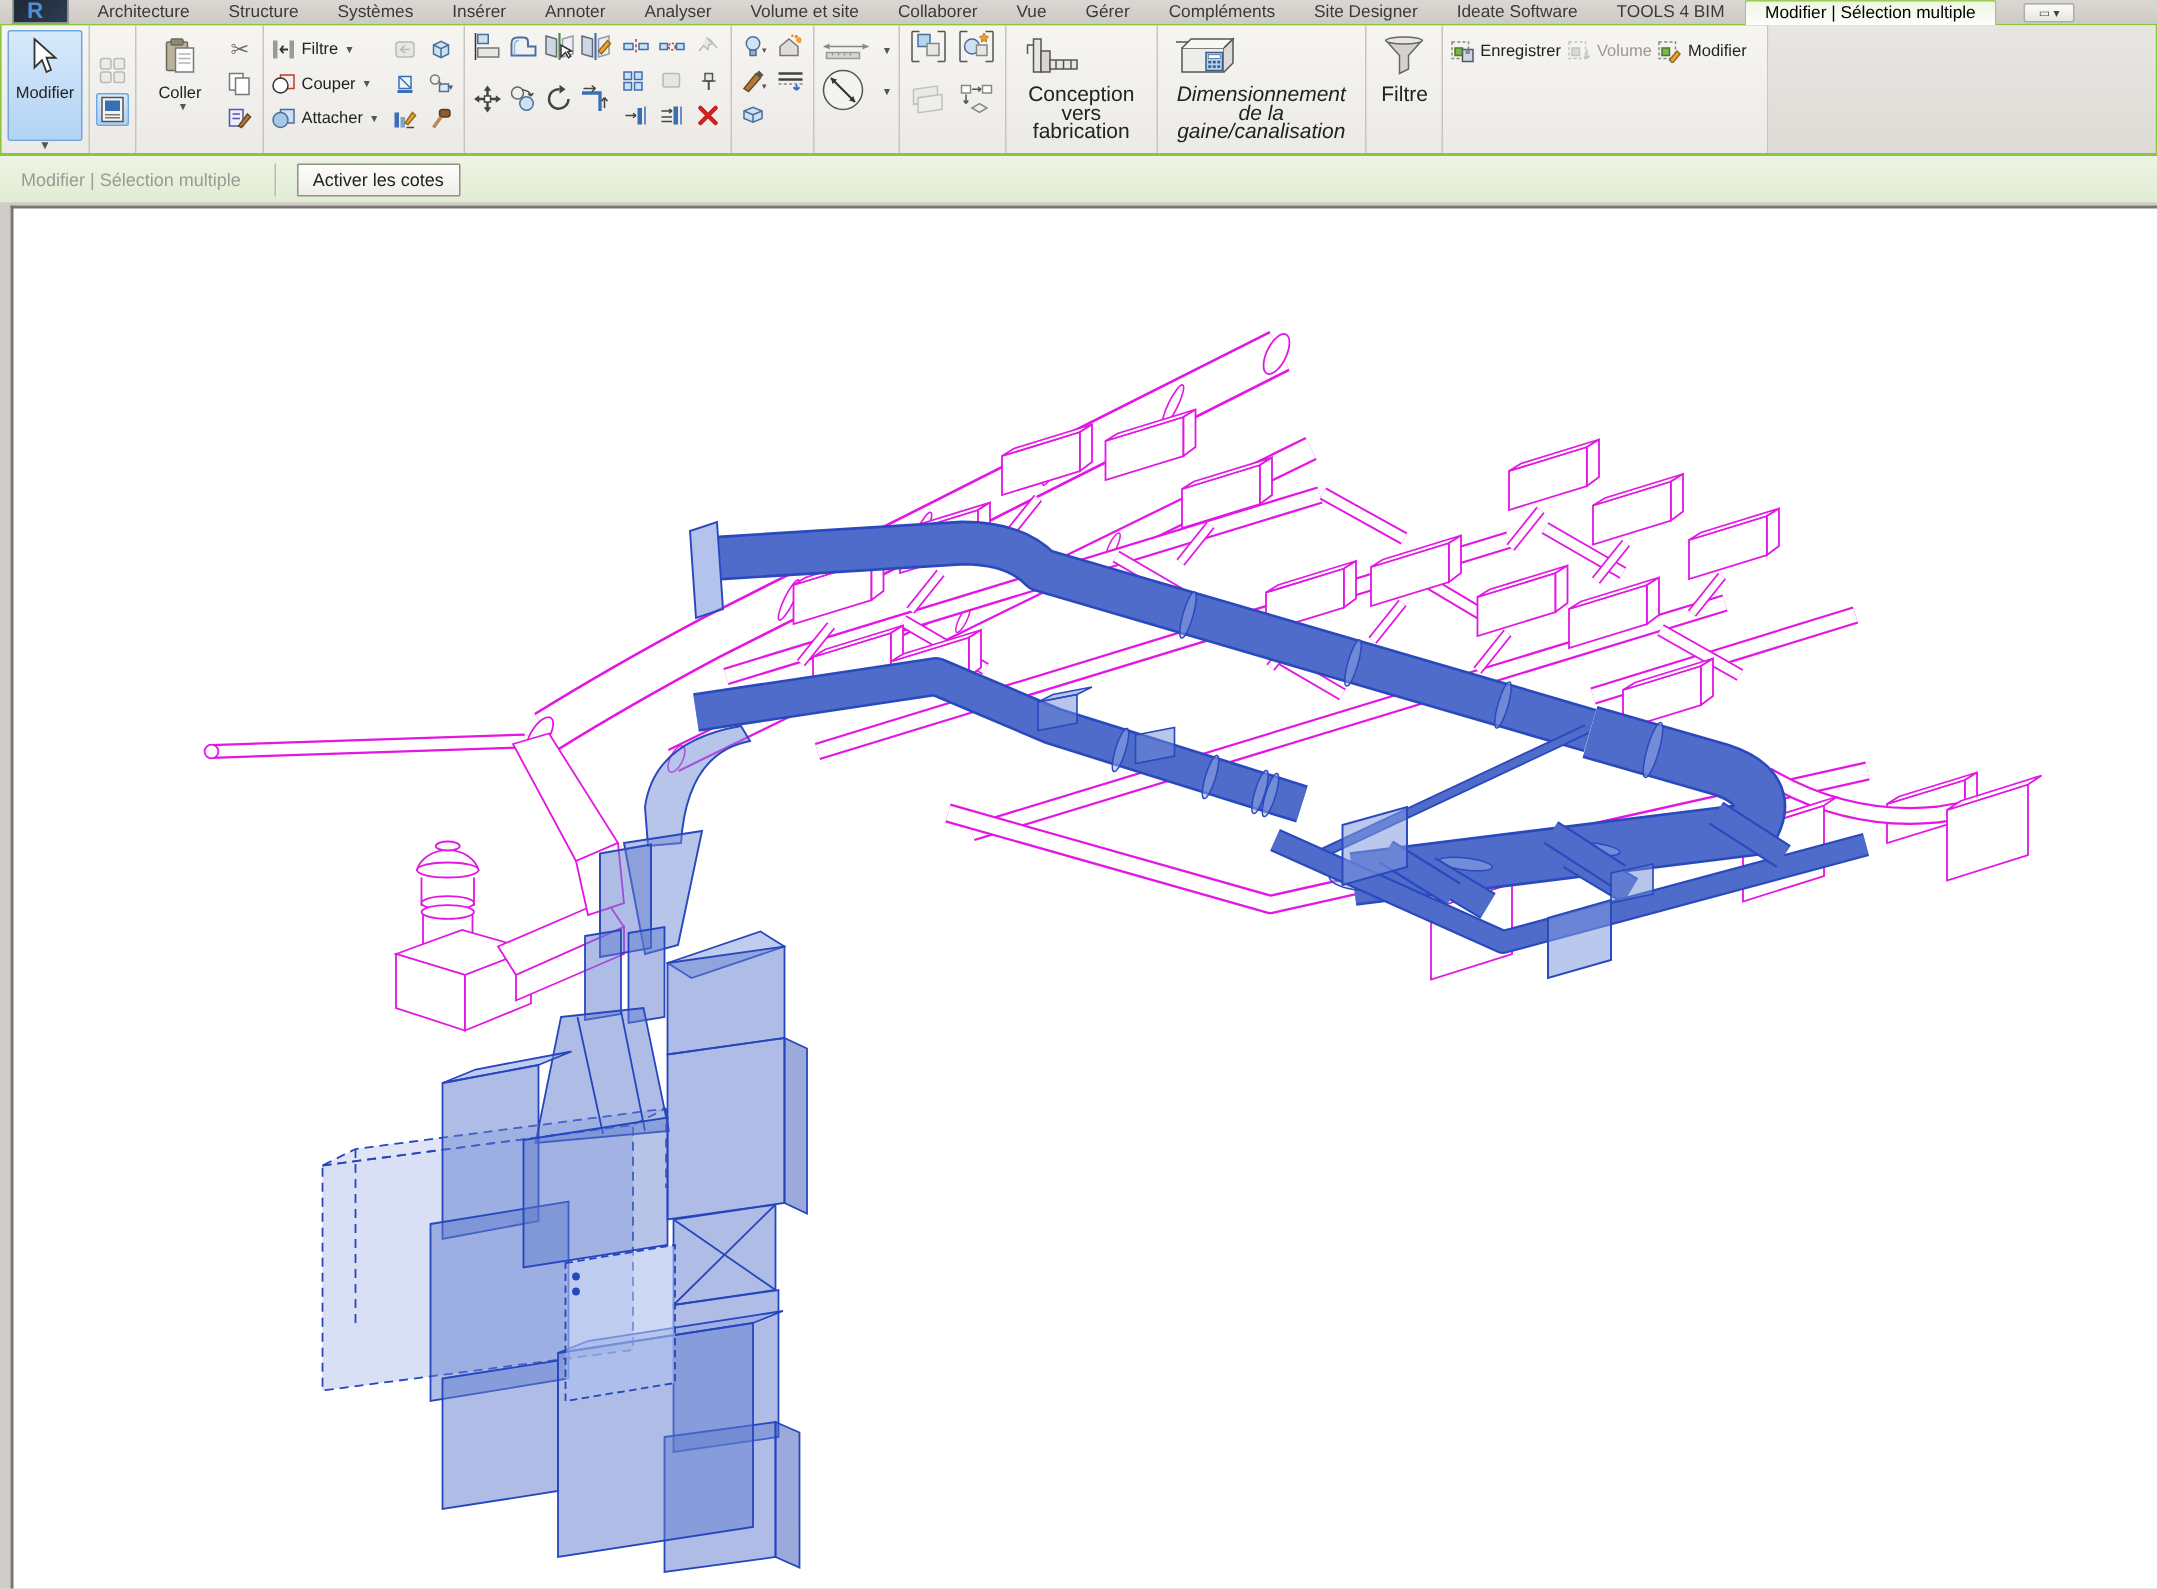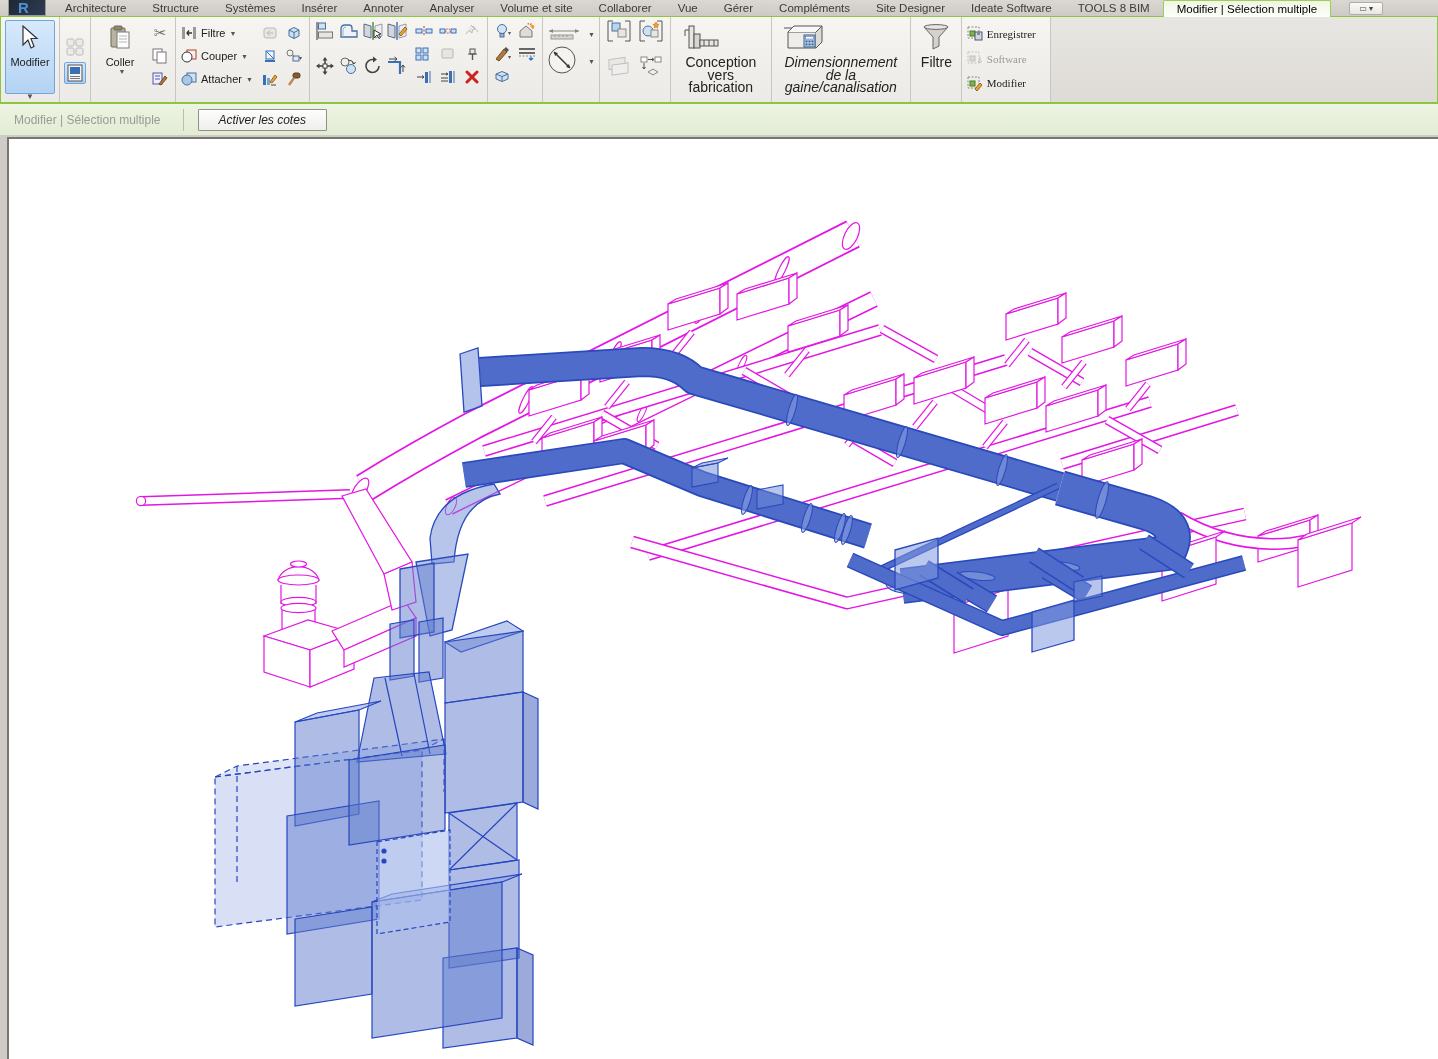--- a/index.html
+++ b/index.html
@@ -49,22 +49,22 @@
   .caret { font-size:7px; color:#555; margin-left:4px; }
   .grid2 { display:grid; grid-template-rows:22px 22px 22px; grid-auto-flow:column; gap:1px 2px; }
   .greyed { filter:grayscale(1) opacity(.55); }
   .greytxt { color:#9b9893 !important; }
 
   
   .optbar { position:absolute; left:0; top:104px; width:1438px; height:31px;
     background:linear-gradient(#edf4e3,#e2ecd4); display:flex; align-items:center; }
   .optctx { margin-left:14px; font-size:12px; color:#9b9a95; }
   .optsep { width:1px; height:22px; background:#b9bdb2; margin:0 14px 0 22px; }
-  .optbtn { padding:3px 20px; font-size:12px; color:#222; background:linear-gradient(#fdfdfc,#efeeea);
-    border:1px solid #919089; border-radius:1px;font-style:italic; }
+  .optbtn { padding:3px 10px; font-size:12px; color:#222; background:linear-gradient(#fdfdfc,#efeeea);
+    border:1px solid #919089; border-radius:1px; }
 
   
   .vp-frame { position:absolute; left:0; top:135px; width:1438px; height:924px; background:#cfccc7; }
   .viewport { position:absolute; left:7px; top:2px; width:1431px; height:922px; background:#ffffff;
     border-left:2px solid #77766f; border-top:2px solid #77766f; overflow:hidden; }
   svg text { font-family:"Liberation Sans", sans-serif; }
 </style>
 </head>
 <body>
 
@@ -79,21 +79,21 @@
     <span class="tab">Insérer</span>
     <span class="tab">Annoter</span>
     <span class="tab">Analyser</span>
     <span class="tab">Volume et site</span>
     <span class="tab">Collaborer</span>
     <span class="tab">Vue</span>
     <span class="tab">Gérer</span>
     <span class="tab">Compléments</span>
     <span class="tab">Site Designer</span>
     <span class="tab">Ideate Software</span>
-    <span class="tab">TOOLS 8 BIM</span>
+    <span class="tab">TOOLS 4 BIM</span>
     <span class="tab active">Modifier | Sélection multiple</span>
     <div class="ribbon-toggle">▭ ▾</div>
   </div>
 </div>
 
 <div class="ribbon">
 
   <div class="panel">
     <div class="bigbtn sel">
       <span class="icn">
@@ -591,41 +591,41 @@
       <span class="icn">
         <svg width="30" height="28" viewBox="0 0 30 28">
             <path d="M3,3 L27,3 L18,13 L18,22 L12,25 L12,13 Z" fill="#d5d2cd" stroke="#666"></path>
             <ellipse cx="15" cy="3" rx="12" ry="2.4" fill="#e8e6e2" stroke="#666"></ellipse>
           </svg>
       </span>
       <span class="lbl">Filtre</span>
     </div>
   </div>
 
-  <div class="panel" style="flex-direction:column; gap:3px; padding-top:6px; padding-right:14px;font-family:Liberation Serif, serif;">
+  <div class="panel" style="flex-direction:row; gap:3px; padding-top:6px; padding-right:14px;">
     <div class="rowbtn">
       <span class="icn">
         <svg width="16" height="15" viewBox="0 0 16 15">
             <rect x="1" y="1" width="11" height="11" fill="none" stroke="#888" stroke-dasharray="2,1.5"></rect>
             <rect x="3" y="5" width="5" height="5" fill="#7ab648" stroke="#4a7a28"></rect>
             <rect x="8" y="6" width="7" height="8" fill="#cfd8e2" stroke="#556"></rect>
             <rect x="10" y="6" width="3" height="3" fill="#889"></rect>
           </svg>
       </span>
       <span>Enregistrer</span>
     </div>
     <div class="rowbtn">
       <span class="icn greyed">
         <svg width="16" height="15" viewBox="0 0 16 15">
             <rect x="1" y="1" width="11" height="11" fill="none" stroke="#999" stroke-dasharray="2,1.5"></rect>
             <rect x="3" y="5" width="5" height="5" fill="#c9c6c0" stroke="#999"></rect>
             <path d="M13,6 L13,12 M13,12 L11,10 M13,12 L15,10" stroke="#999" fill="none"></path>
           </svg>
       </span>
-      <span class="greytxt">Software</span>
+      <span class="greytxt">Volume</span>
     </div>
     <div class="rowbtn">
       <span class="icn">
         <svg width="16" height="15" viewBox="0 0 16 15">
             <rect x="1" y="1" width="11" height="11" fill="none" stroke="#888" stroke-dasharray="2,1.5"></rect>
             <rect x="3" y="5" width="5" height="5" fill="#7ab648" stroke="#4a7a28"></rect>
             <path d="M8,13 L13,7 L15,9 L10,15 Z" fill="#e8a33d" stroke="#9a6a1a"></path>
           </svg>
       </span>
       <span>Modifier</span>

